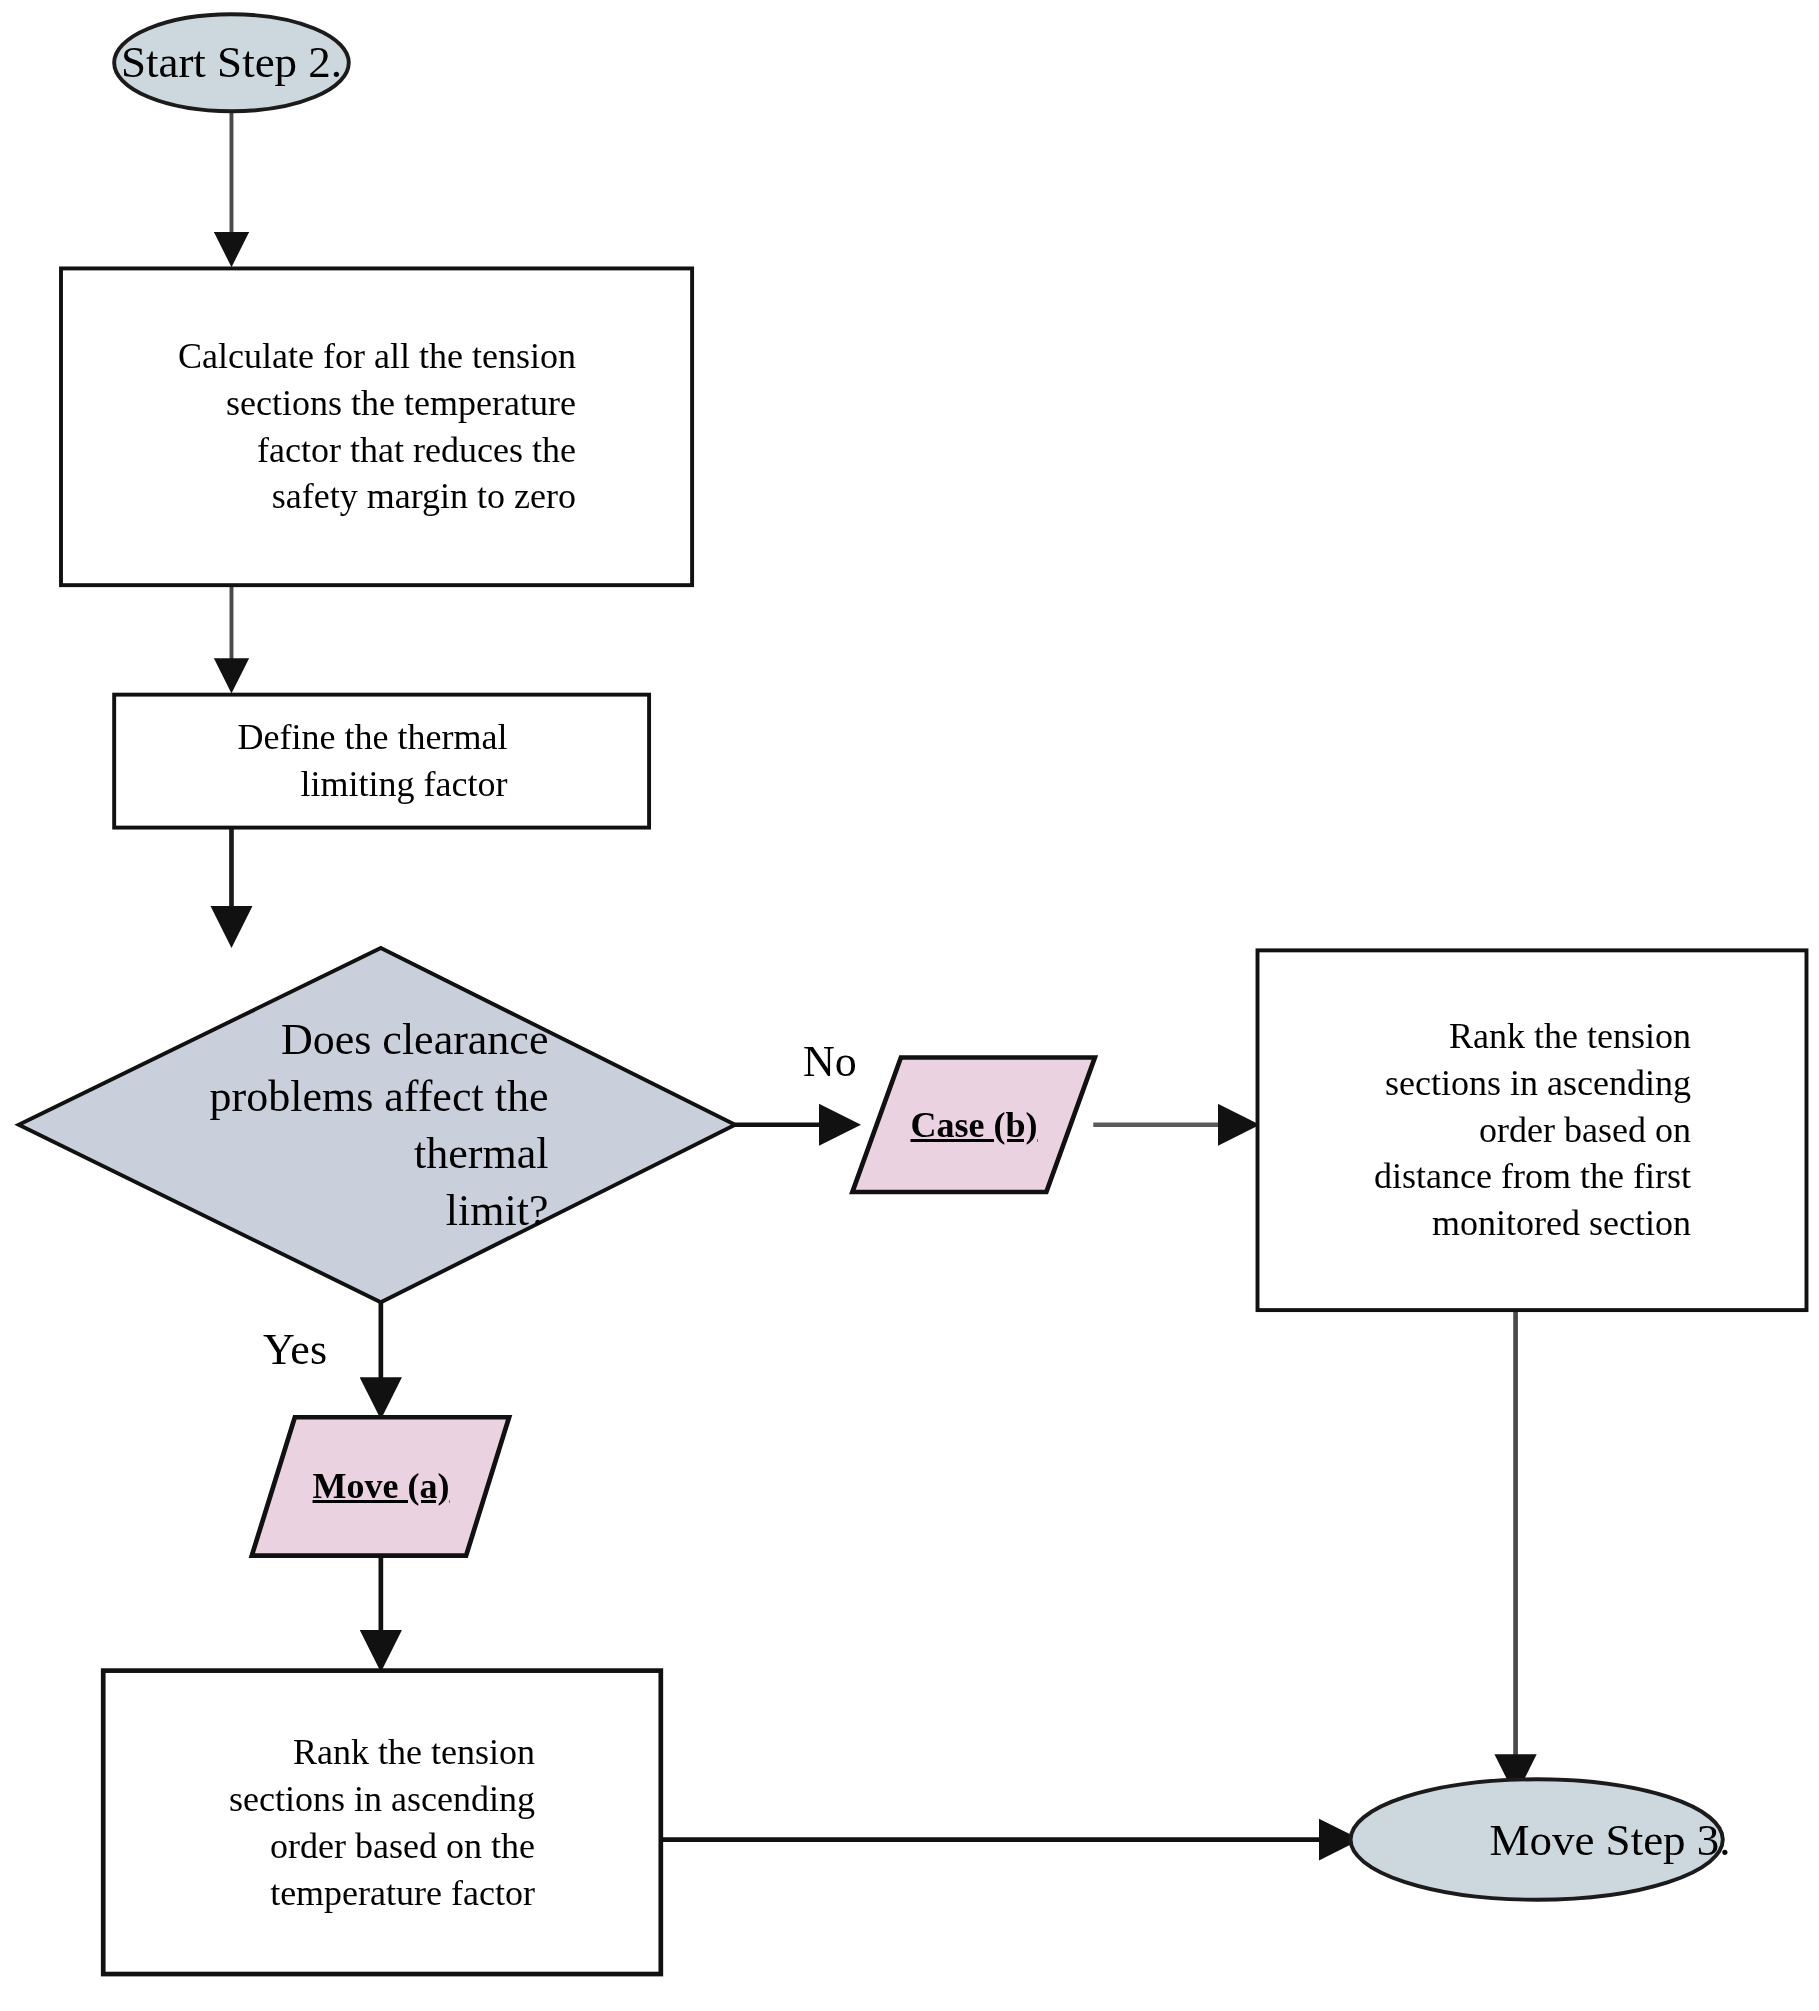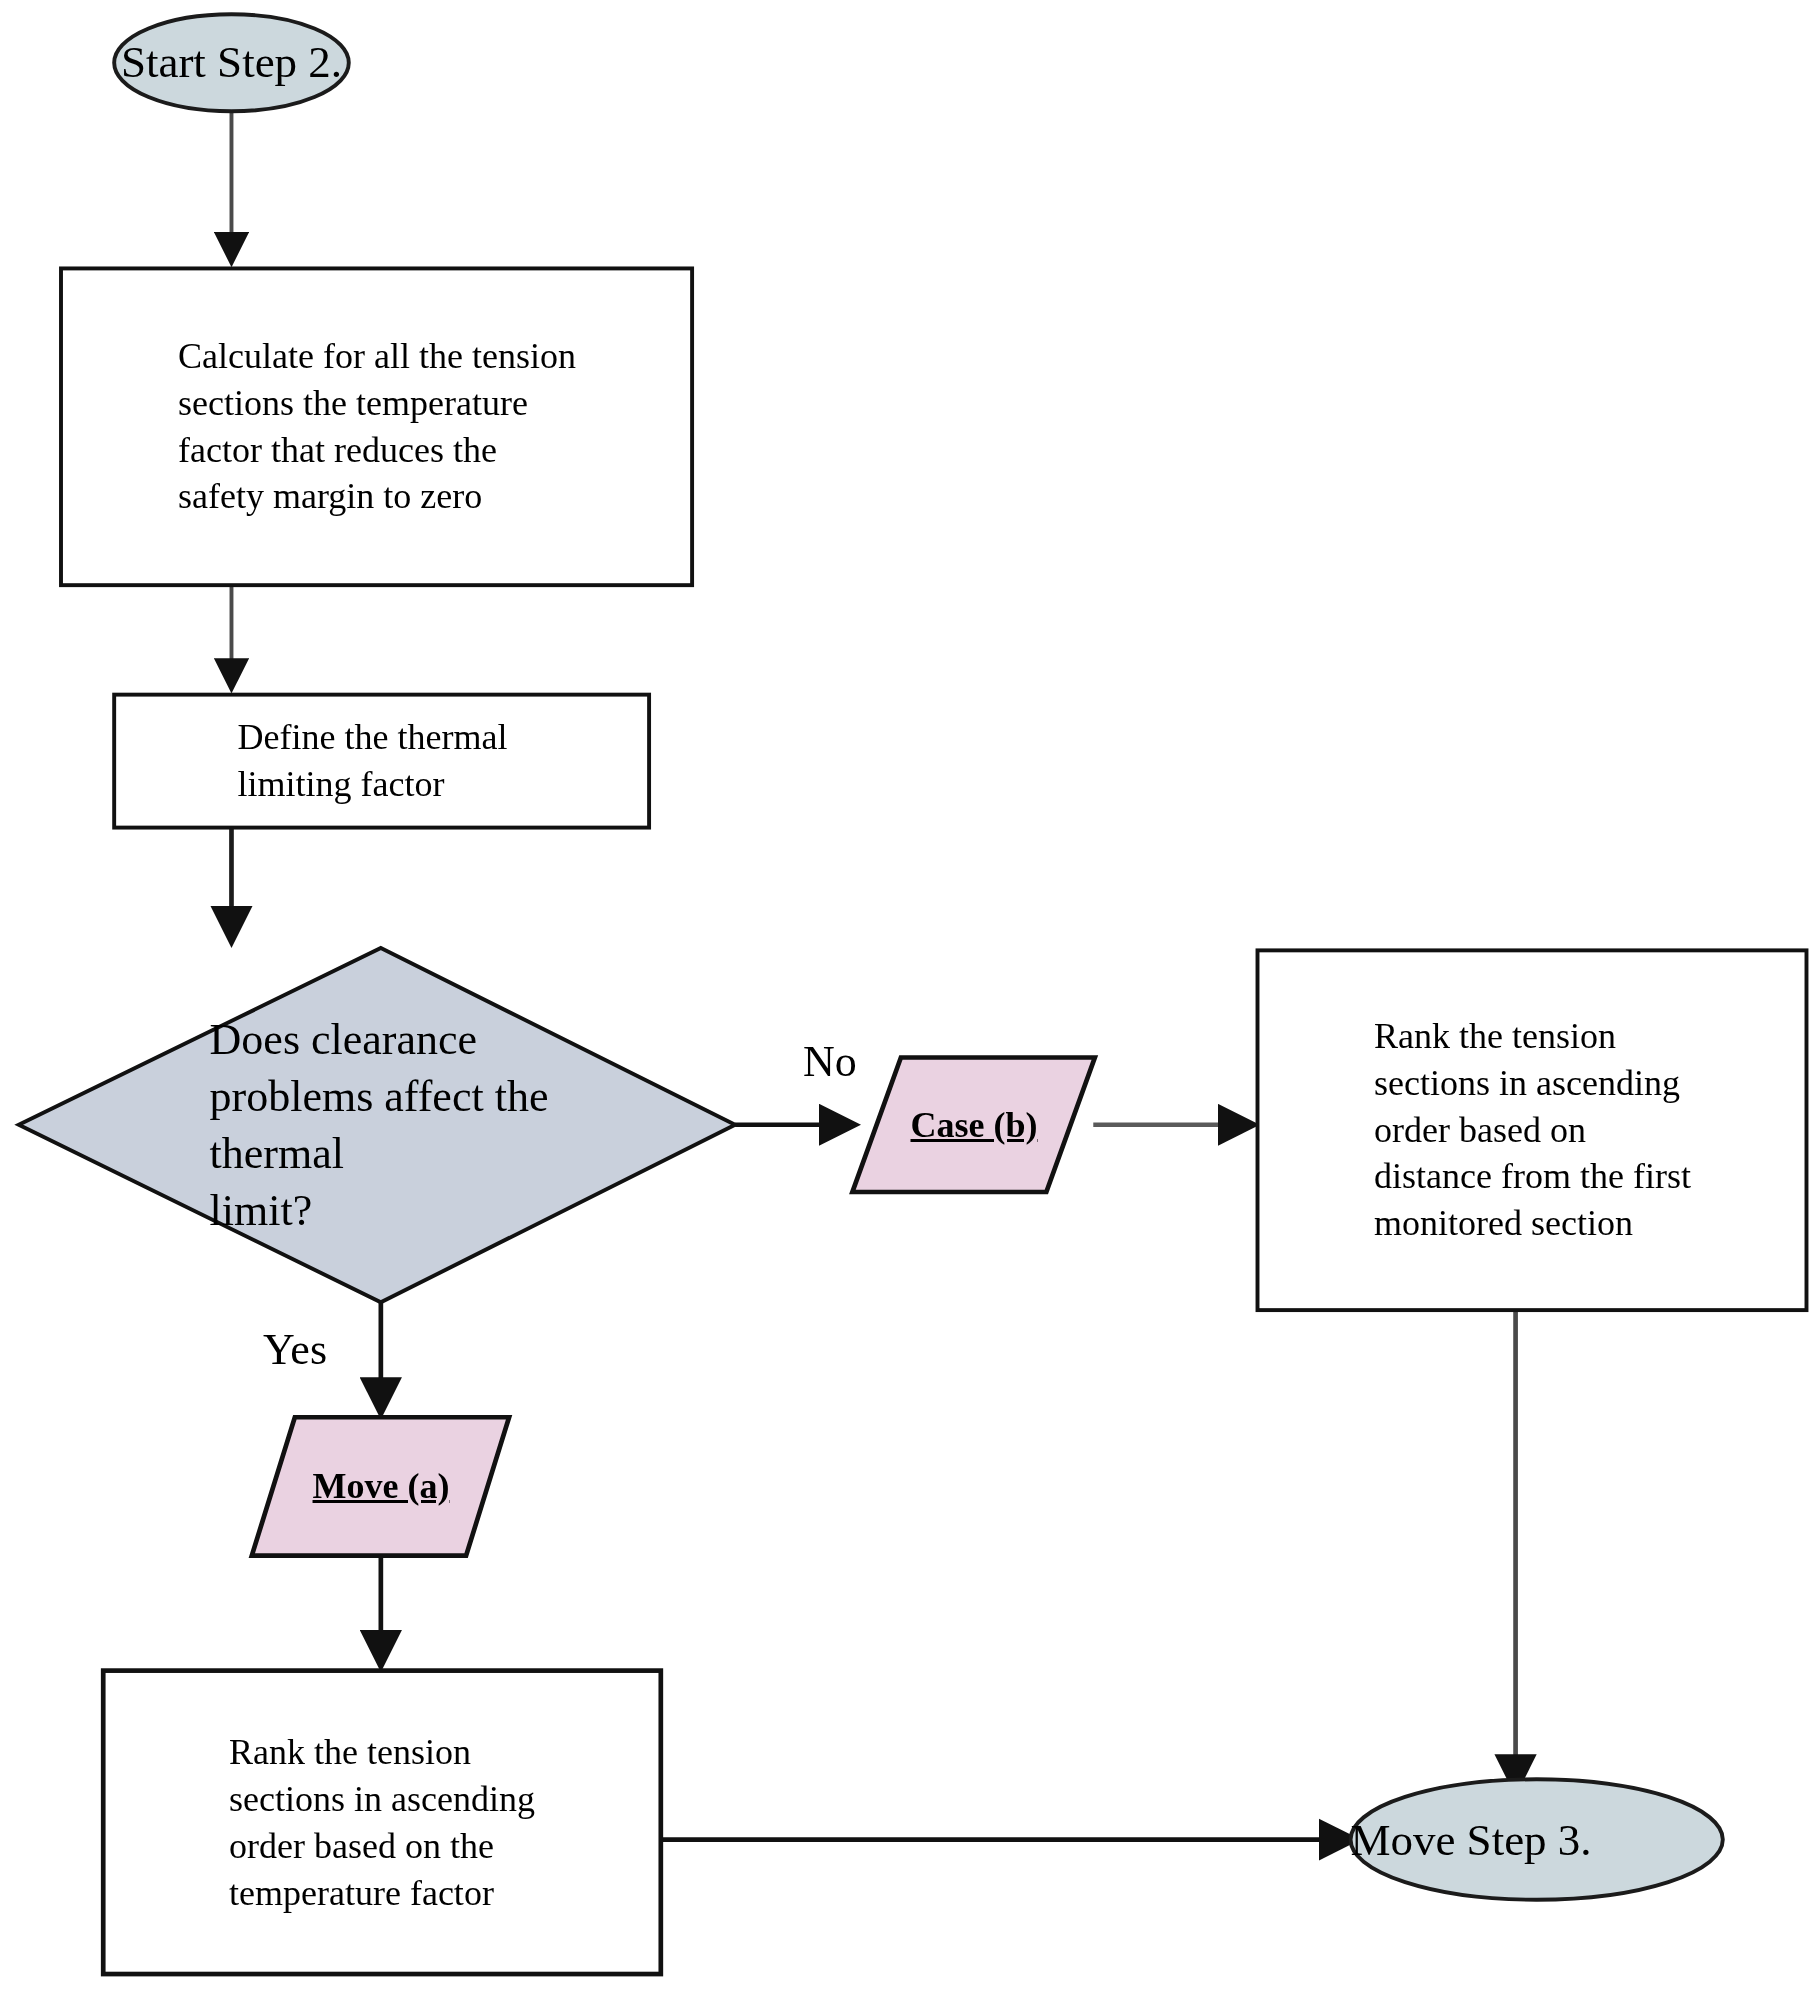--- a/index.html
+++ b/index.html
@@ -19,21 +19,21 @@
     position: absolute;
     left: 0; top: 0;
     width: 1819px;
     height: 2011px;
   }
   .node-label {
     position: absolute;
     display: flex;
     align-items: center;
     justify-content: center;
-    text-align: left;
+    text-align: right;
     color: #000000;
     font-family: "Liberation Serif", "DejaVu Serif", serif;
     line-height: 1.30;
     white-space: pre-line;
     pointer-events: none;
   }
   .terminator-label {
     font-size: 45px;
     font-weight: 400;
   }
@@ -131,20 +131,20 @@
 distance from the first
 monitored section</div>
 
   <div class="node-label io-label" style="left:252px; top:1417px; width:258px; height:138px;">Move (a)</div>
 
   <div class="node-label process-label" style="left:111px; top:1679px; width:542px; height:288px;">Rank the tension
 sections in ascending
 order based on the
 temperature factor</div>
 
-  <div class="node-label terminator-label" style="left:1285px; top:1790px; width:372px; height:100px;">Move Step 3.</div>
+  <div class="node-label terminator-label" style="left:1424px; top:1790px; width:372px; height:100px;">Move Step 3.</div>
 
   <div class="edge-label" style="left:763px; top:1036px;margin-left:40px;">No</div>
 
   <div class="edge-label" style="left:263px; top:1324px;">Yes</div>
 
 </div>
 
 
 </body></html>

